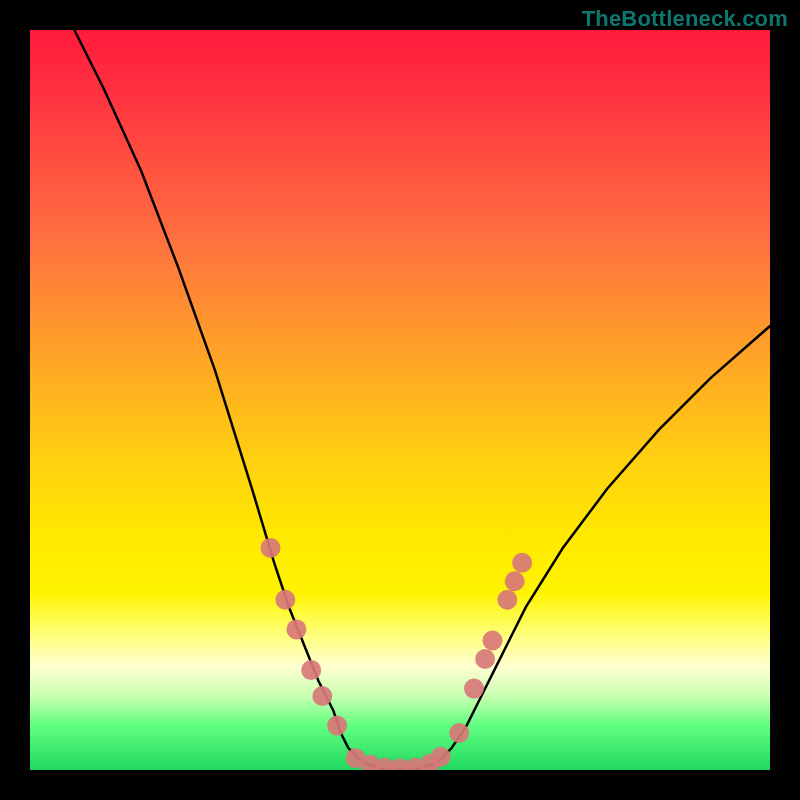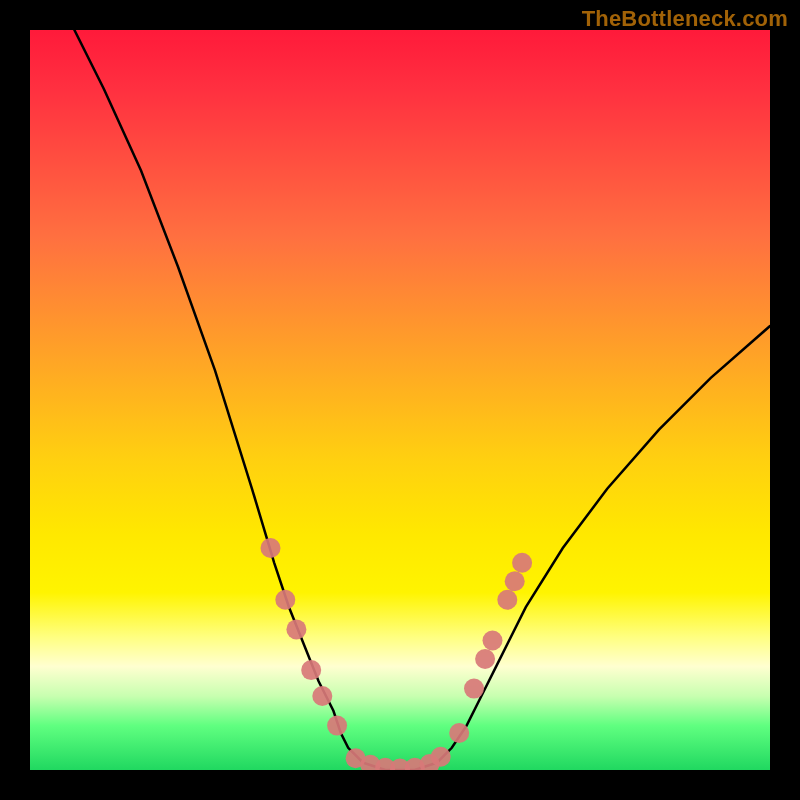--- a/index.html
+++ b/index.html
@@ -32,21 +32,21 @@
       #60ff80 94%,
       #20d860 100%);
   }
   .watermark {
     position: absolute;
     top: 6px;
     right: 12px;
     font-family: Arial, Helvetica, sans-serif;
     font-size: 22px;
     font-weight: bold;
-    color: #a16207;
+    color: #0f766e;
     letter-spacing: 0.2px;
     user-select: none;
   }
   svg.curve {
     position: absolute;
     left: 0; top: 0;
     width: 740px; height: 740px;
   }
 </style>
 </head>

